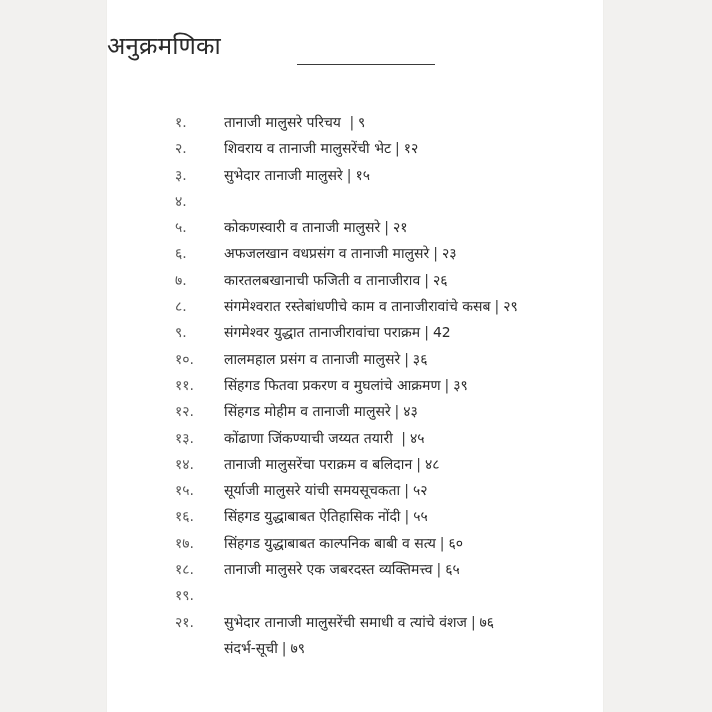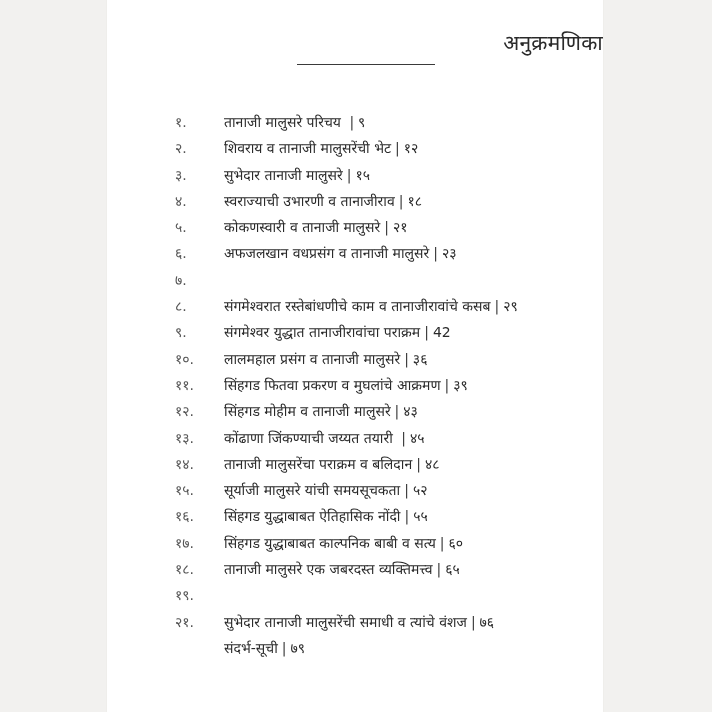--- a/index.html
+++ b/index.html
@@ -22,22 +22,22 @@
     width: 496px;
     height: 712px;
     background: #ffffff;
     box-shadow: 0 0 1px #e2e0dc;
   }
   .title {
     position: absolute;
     left: 0;
     width: 100%;
     top: 28px;
-    text-align: right;
-    font-size: 21px;
+    text-align: left;
+    font-size: 24px;
     color: #2a2a2a;
     letter-spacing: 0.2px;
   }
   .title-rule {
     position: absolute;
     left: 190px;
     width: 138px;
     top: 64px;
     height: 0;
     border-top: 1.4px solid #3a3a3a;
@@ -87,32 +87,32 @@
     <li class="toc-item">
       <span class="toc-num">२.</span>
       <span class="toc-text"><span>शिवराय व तानाजी मालुसरेंची भेट</span><span class="sep">|</span><span>१२</span></span>
     </li>
     <li class="toc-item">
       <span class="toc-num">३.</span>
       <span class="toc-text"><span>सुभेदार तानाजी मालुसरे</span><span class="sep">|</span><span>१५</span></span>
     </li>
     <li class="toc-item">
       <span class="toc-num">४.</span>
-      <span class="toc-text"><span>स्वराज्याची उभारणी व तानाजीराव</span><span class="sep">|</span><span>१८</span></span>
     </li>
     <li class="toc-item">
       <span class="toc-num">५.</span>
       <span class="toc-text"><span>कोकणस्वारी व तानाजी मालुसरे</span><span class="sep">|</span><span>२१</span></span>
     </li>
     <li class="toc-item">
       <span class="toc-num">६.</span>
       <span class="toc-text"><span>अफजलखान वधप्रसंग व तानाजी मालुसरे</span><span class="sep">|</span><span>२३</span></span>
     </li>
     <li class="toc-item">
       <span class="toc-num">७.</span>
+      <span class="toc-text"><span>कारतलबखानाची फजिती व तानाजीराव</span><span class="sep">|</span><span>२६</span></span>
     </li>
     <li class="toc-item">
       <span class="toc-num">८.</span>
       <span class="toc-text"><span>संगमेश्वरात रस्तेबांधणीचे काम व तानाजीरावांचे कसब</span><span class="sep">|</span><span>२९</span></span>
     </li>
     <li class="toc-item">
       <span class="toc-num">९.</span>
       <span class="toc-text"><span>संगमेश्वर युद्धात तानाजीरावांचा पराक्रम</span><span class="sep">|</span><span>42</span></span>
     </li>
     <li class="toc-item">

